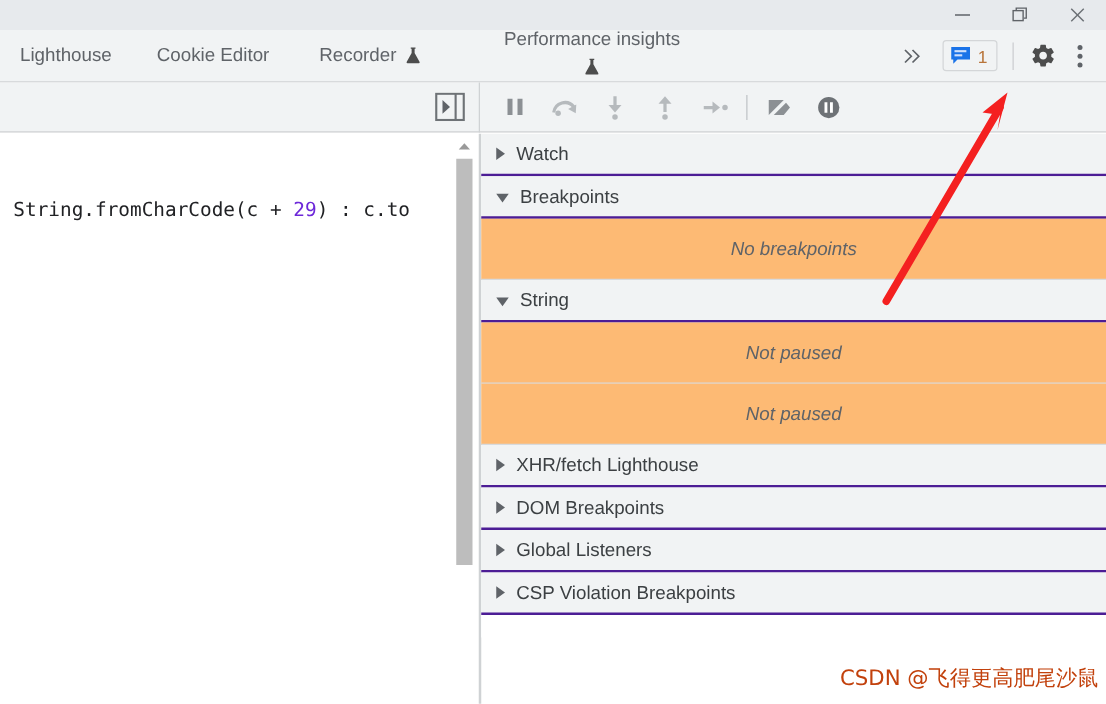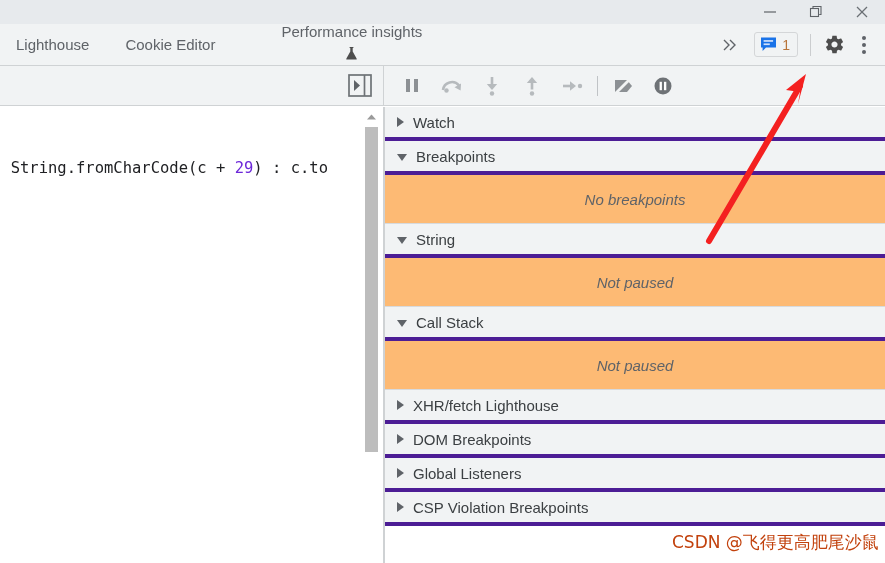--- a/index.html
+++ b/index.html
@@ -205,21 +205,21 @@
   .panel-divider {
     position: absolute;
     left: 383px; top: 107px;
     width: 1px; height: 456px;
     background: #cfd2d4;
   }
   .section-header {
     height: 34px;
     box-sizing: border-box;
     background: #f1f3f4;
-    border-bottom: 4px solid #4c1d95;
+    border-bottom: 2px solid #4c1d95;
     display: flex;
     align-items: center;
     padding-left: 12px;
     gap: 9px;
     cursor: default;
   }
   .tri {
     width: 0; height: 0;
     flex: none;
   }
@@ -303,20 +303,26 @@
   <div class="tabstrip">
 
     <div class="tab" style="padding-left:16px;">
       <span class="tab-label">Lighthouse</span>
     </div>
 
     <div class="tab" style="padding-left:22px;">
       <span class="tab-label">Cookie Editor</span>
     </div>
 
+    <div class="tab" style="padding-left:26px;">
+      <span class="tab-label">Recorder</span>
+      <svg class="flask" width="13" height="15" viewBox="0 0 13 15">
+        <path d="M4.6 1 H8.4 V1.9 H7.7 V5.4 L11.6 12.4 Q12.2 13.6 10.9 13.6 H2.1 Q0.8 13.6 1.4 12.4 L5.3 5.4 V1.9 H4.6 Z" fill="#4d4d4d"></path>
+      </svg>
+    </div>
 
     <div class="tab" style="padding-left:52px;flex-direction:column;">
       <span class="tab-label">Performance insights</span>
       <svg class="flask" width="13" height="15" viewBox="0 0 13 15">
         <path d="M4.6 1 H8.4 V1.9 H7.7 V5.4 L11.6 12.4 Q12.2 13.6 10.9 13.6 H2.1 Q0.8 13.6 1.4 12.4 L5.3 5.4 V1.9 H4.6 Z" fill="#4d4d4d"></path>
       </svg>
     </div>
 
     <div class="tabstrip-right">
       <div class="chev-more">
@@ -453,24 +459,20 @@
     </div>
 
     <div class="section-header">
       <span class="tri tri-down"></span>
       <span class="section-title">String</span>
     </div>
     <div class="empty-row">
       <span class="empty-text">Not paused</span>
     </div>
 
-    <div class="section-header">
-      <span class="tri tri-down"></span>
-      <span class="section-title">Call Stack</span>
-    </div>
     <div class="empty-row">
       <span class="empty-text">Not paused</span>
     </div>
 
     <div class="section-header">
       <span class="tri tri-right"></span>
       <span class="section-title">XHR/fetch Lighthouse</span>
     </div>
 
     <div class="section-header">

